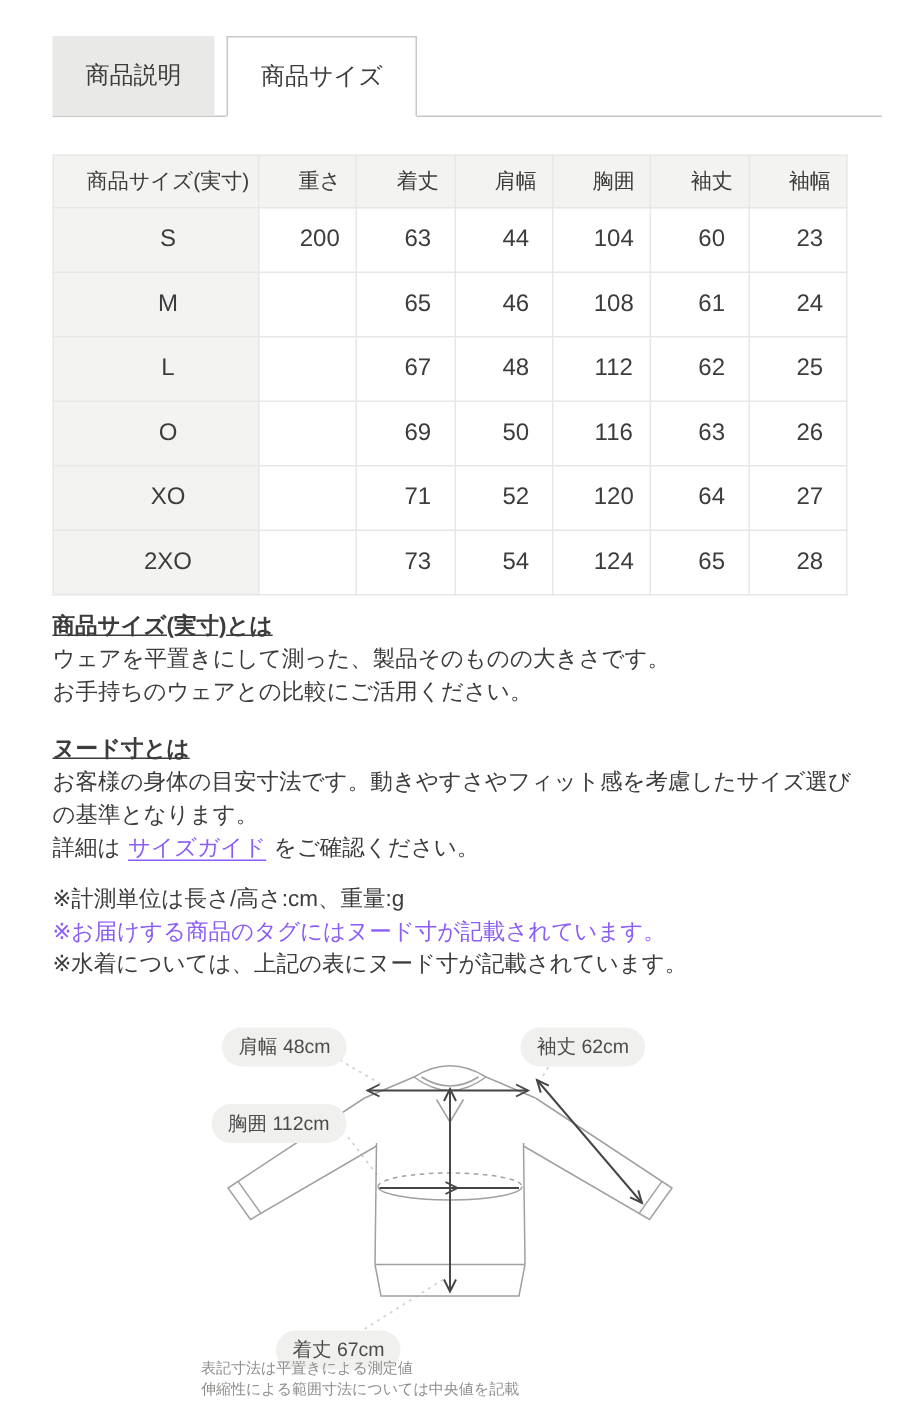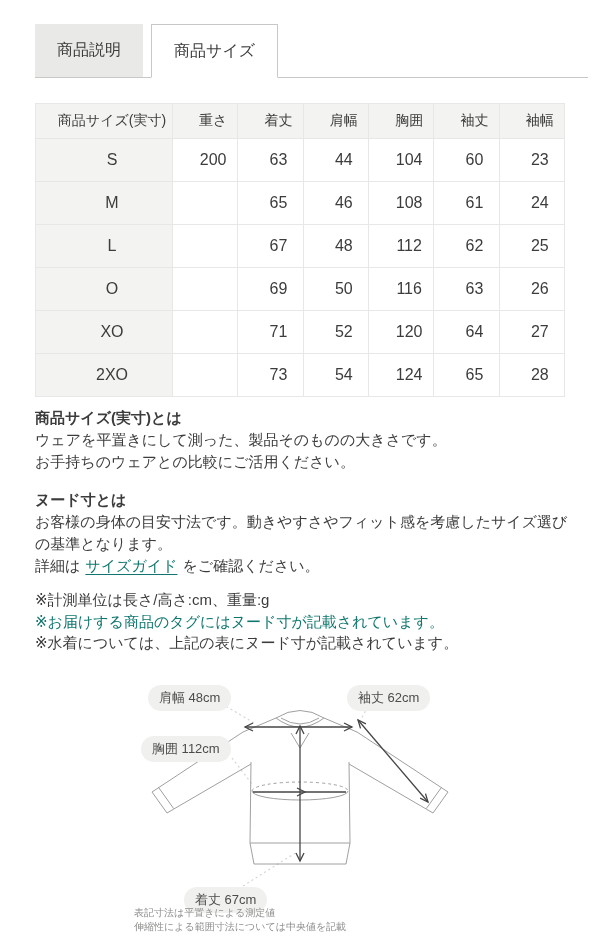--- a/index.html
+++ b/index.html
@@ -19,27 +19,27 @@
   .size-table { position:absolute; left:35px; top:103px; width:530px;
     border-collapse:collapse; table-layout:fixed; font-size:16px; }
   .size-table th, .size-table td { border:1px solid #e7e7e5; text-align:center;
     vertical-align:middle; font-weight:normal;padding-left:16px; }
   .size-table thead th { height:35px; background:#f3f3f1; font-size:14px; }
   .size-table tbody tr { height:43px; }
   .size-table tbody th { background:#f3f3f1; }
 
   
   .txt-section { position:absolute; left:35px; width:535px; font-size:15px; line-height:22px; }
-  .sec-title { font-weight:bold; }
+  .sec-title { font-weight:bold;text-decoration:underline; }
   .sec1 { top:407px; }
   .sec2 { top:489px; }
-  .size-guide-link { color:#0f766e; text-decoration:underline; text-underline-offset:3px;
+  .size-guide-link { color:#8b5cf6; text-decoration:underline; text-underline-offset:3px;
     margin:0 5px; cursor:pointer; }
   .notes { position:absolute; left:35px; top:589px; width:535px; font-size:15px; line-height:21.5px; }
-  .note-red { color:#0f766e; }
+  .note-red { color:#8b5cf6; }
 
   
   .diagram { position:absolute; left:0; top:680px; width:600px; height:270px; }
   .diagram svg { position:absolute; left:0; top:0; }
   .pill { position:absolute; background:#f0f0ee; border-radius:13px; padding:4px 11px;
     font-size:13px; color:#4c4c4c; white-space:nowrap; }
   .pill-shoulder { left:148px; top:5px; }
   .pill-sleeve   { left:347px; top:5px; }
   .pill-chest    { left:141px; top:56px; }
   .pill-length   { left:184px; top:207px; }

